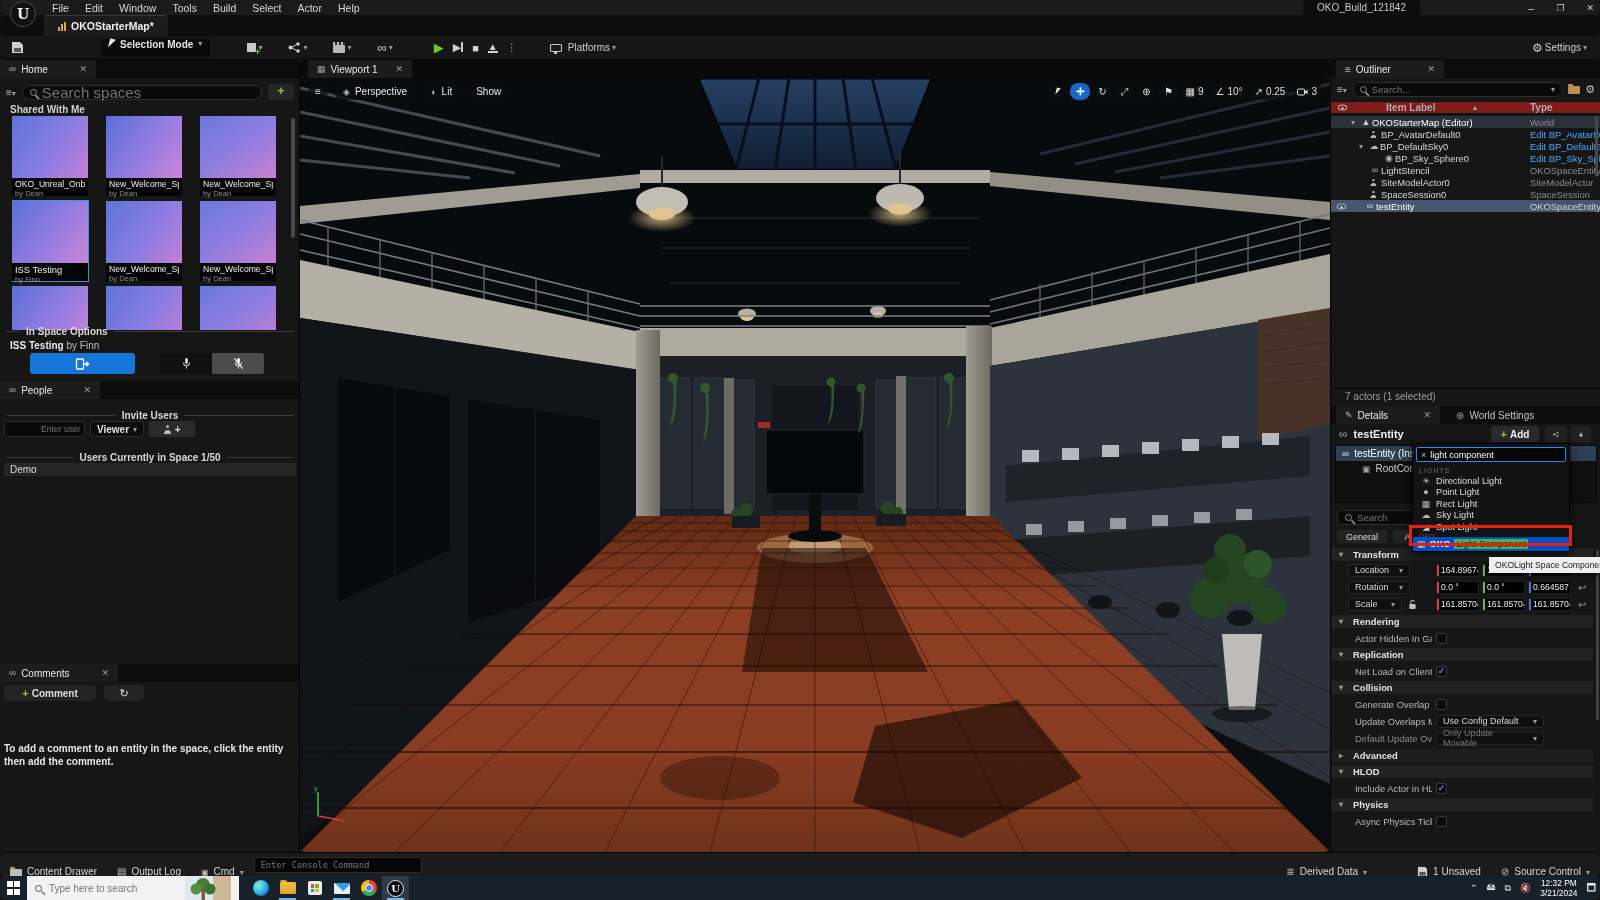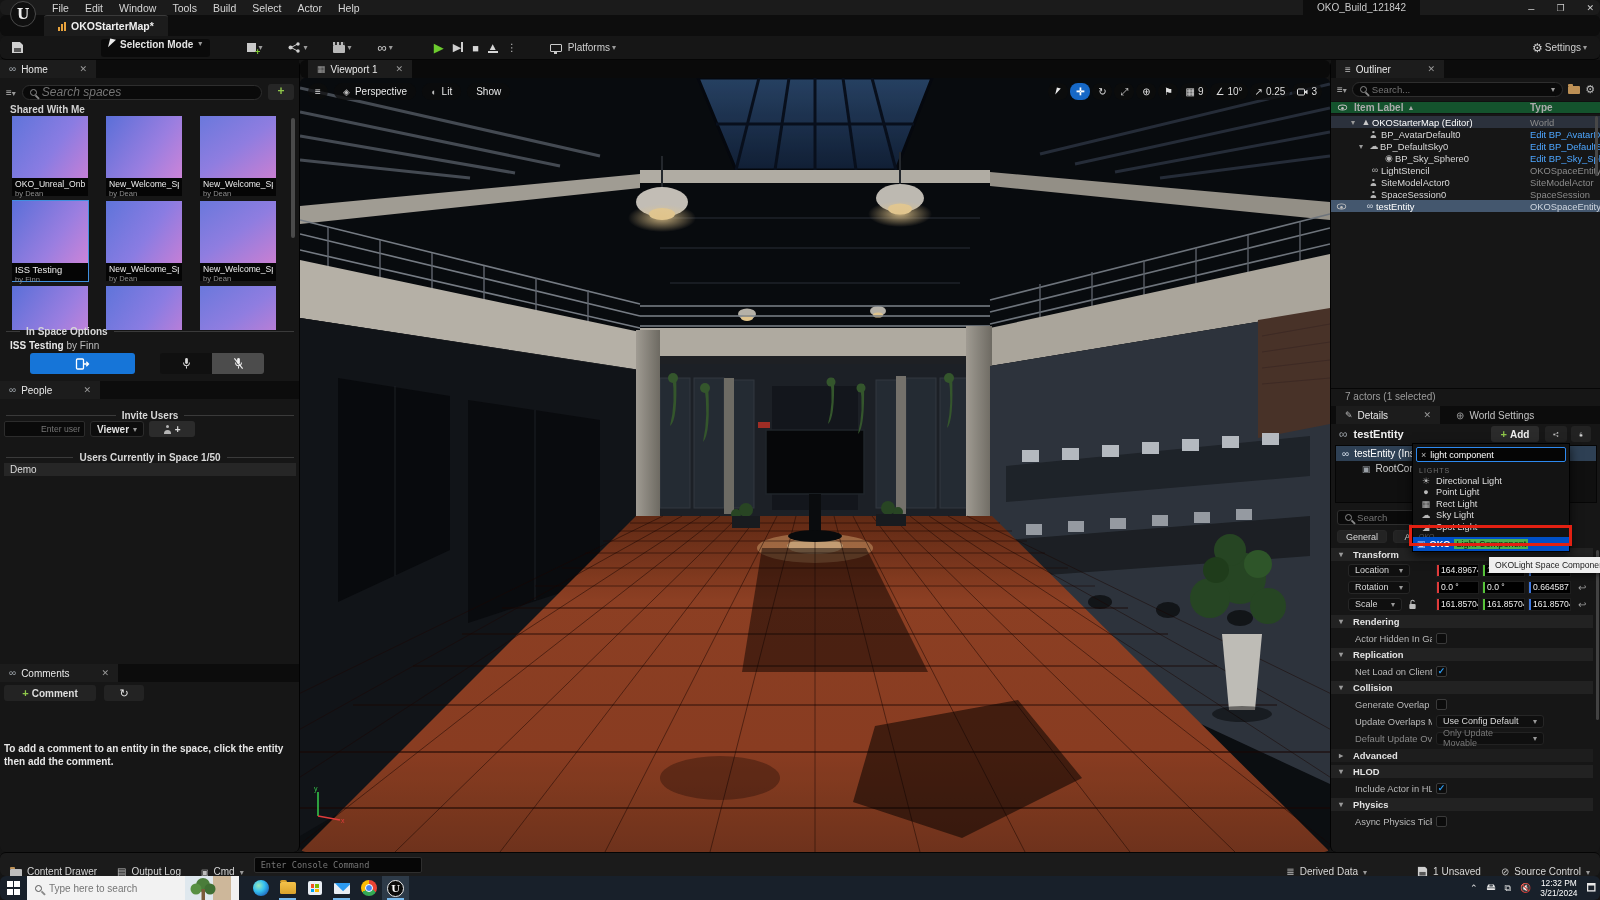--- a/index.html
+++ b/index.html
@@ -81,21 +81,21 @@
   
   .vp-tabbar { left:300px; top:60px; width:1030px; height:18px; background:#0a0a0a; }
   .viewport { left:300px; top:78px; width:1030px; height:774px; background:#0d1014; overflow:hidden; }
   .vp-pill { background:rgba(12,12,12,0.78); border-radius:9px; height:17px; display:flex; align-items:center; gap:5px; padding:0 9px; color:#e9e9e9; font-size:10px; }
   .vp-right { position:absolute; top:5px; right:8px; display:flex; align-items:center; gap:2px; }
   .vp-sq { min-width:20px; height:17px; border-radius:8px; background:rgba(12,12,12,0.72); display:flex; align-items:center; justify-content:center; gap:3px; padding:0 5px; color:#dfdfdf; }
   .vp-sq.active { background:#1668c7; color:#fff; }
 
   
   .rightpanel { left:1330px; top:60px; width:270px; height:792px; background:#161616; border-left:1px solid #020202; }
-  .out-headrow { position:absolute; left:0; top:41px; width:270px; height:13px; background:#14532d; border-top:1px solid #101010; border-bottom:1px solid #101010; display:flex; align-items:center; color:#ababab; }
+  .out-headrow { position:absolute; left:0; top:41px; width:270px; height:13px; background:#7f1d1d; border-top:1px solid #101010; border-bottom:1px solid #101010; display:flex; align-items:center; color:#ababab;gap:32px; }
   .outrow { position:absolute; left:0; width:270px; height:12px; display:flex; align-items:center; color:#d8d8d8; font-size:9.4px; }
   .outrow .typ { position:absolute; left:199px; width:71px; color:#8b8b8b; white-space:nowrap; overflow:hidden; }
   .outrow .typ.link { color:#4da6ff; }
   .outrow.hl { background:#2b313c; }
   .outrow.sel { background:#44576e; color:#fff; }
   .exp { color:#9a9a9a; font-size:8px; width:9px; flex:none; }
   .tico { color:#b9b9b9; font-size:9px; width:12px; flex:none; text-align:center; }
   .dt-sechdr { position:absolute; left:0; width:262px; height:13px; background:#222222; display:flex; align-items:center; gap:5px; padding-left:8px; color:#e2e2e2; font-weight:bold; font-size:9.4px; }
   .dt-row { position:absolute; left:0; width:262px; height:14px; display:flex; align-items:center; color:#b9b9b9; font-size:9.4px; }
   .dt-label { padding-left:24px; width:175px; white-space:nowrap; overflow:hidden; flex:none; }
@@ -236,21 +236,21 @@
         <span class="oko-ico">∞</span>
         <span>Home</span>
         <span class="closex" style="margin-left:auto">✕</span>
       </div>
     </div>
 
     <div class="row" style="position:absolute;left:6px;top:24px;width:288px;gap:6px">
       <span style="color:#bdbdbd">≡<span class="chev">▾</span></span>
       <div class="searchpill" style="flex:1">
         <span class="lens"></span>
-        <input style="background: transparent; border: none; outline: none; color: rgb(154, 154, 154); font-size: 12px; width: 100%; font-style: italic;" placeholder="Search spaces">
+        <input style="background: transparent; border: none; outline: none; color: rgb(154, 154, 154); font-size: 15px; width: 100%;" placeholder="Search spaces">
       </div>
       <div class="plusbtn">+</div>
     </div>
 
     <div style="position:absolute;left:10px;top:44px;font-weight:bold;color:#d2d2d2">Shared With Me</div>
 
     <div class="space-grid" style="top:56px">
       <div class="space-card">
         <div class="space-thumb g1"></div>
         <div class="space-label">

